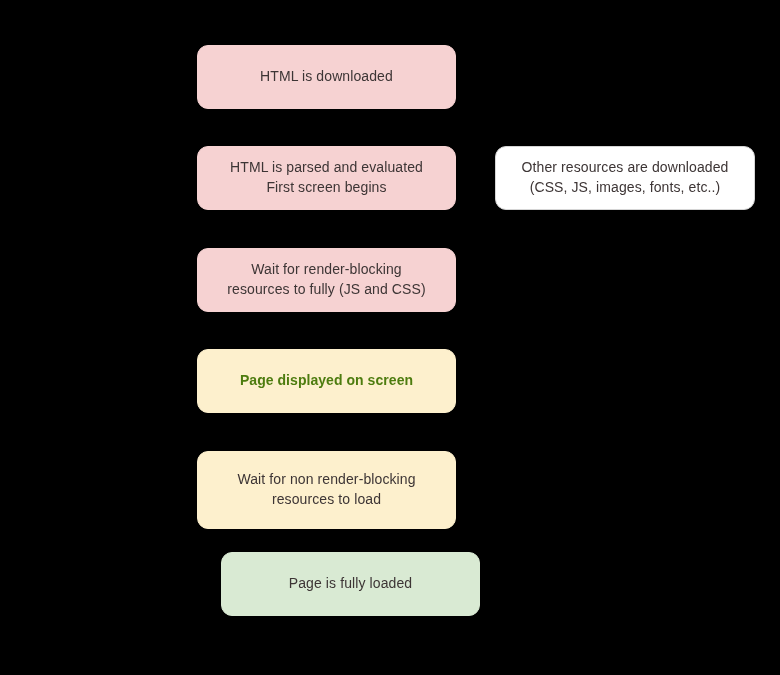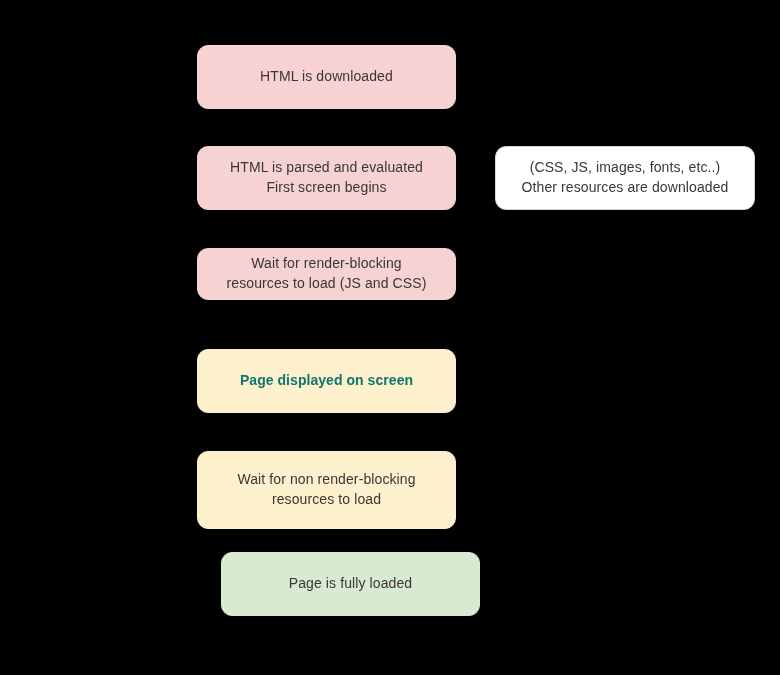--- a/index.html
+++ b/index.html
@@ -35,21 +35,21 @@
   .node-label {
     font-size: 14px;
     line-height: 1.42;
     color: #3d3535;
     letter-spacing: 0.1px;
     white-space: pre-line;
   }
 
   .node-label.bold-line {
     font-weight: bold;
-    color: #0f766e;
+    color: #4d7c0f;
     letter-spacing: 0.05px;
   }
 
   
   .col-main {
     left: 197px;
     width: 259px;
   }
   .col-side {
     left: 495px;
@@ -69,21 +69,21 @@
     border: 1px solid #d9ead3;
   }
   .node.theme-white {
     background: #ffffff;
     border: 1px solid #d5d5d5;
   }
 
   
   .row-1 { top: 45px;  height: 64px; }
   .row-2 { top: 146px; height: 64px; }
-  .row-3 { top: 248px; height: 52px; }
+  .row-3 { top: 248px; height: 64px; }
   .row-4 { top: 349px; height: 64px; }
   .row-5 { top: 451px; height: 78px; }
   .row-6 { top: 552px; height: 64px; margin-left: 24px; }
 
   .stacked-lines {
     display: flex;
     flex-direction: column;
     align-items: center;
     justify-content: center;
   }
@@ -100,21 +100,21 @@
   <div class="node col-main row-2 theme-pink">
     <div class="stacked-lines">
         <div class="node-label">HTML is parsed and evaluated</div>
         <div class="node-label">First screen begins</div>
       </div>
   </div>
 
   <div class="node col-main row-3 theme-pink">
     <div class="stacked-lines">
         <div class="node-label">Wait for render-blocking</div>
-        <div class="node-label">resources to load (JS and CSS)</div>
+        <div class="node-label">resources to fully (JS and CSS)</div>
       </div>
   </div>
 
   <div class="node col-main row-4 theme-cream">
     <div class="stacked-lines">
         <div class="node-label bold-line">Page displayed on screen</div>
       </div>
   </div>
 
   <div class="node col-main row-5 theme-cream">
@@ -125,18 +125,18 @@
   </div>
 
   <div class="node col-main row-6 theme-green">
     <div class="stacked-lines">
         <div class="node-label">Page is fully loaded</div>
       </div>
   </div>
 
   <div class="node col-side row-2 theme-white">
     <div class="stacked-lines">
+        <div class="node-label">Other resources are downloaded</div>
         <div class="node-label">(CSS, JS, images, fonts, etc..)</div>
-        <div class="node-label">Other resources are downloaded</div>
       </div>
   </div>
 
 </div>
 
 </body></html>

